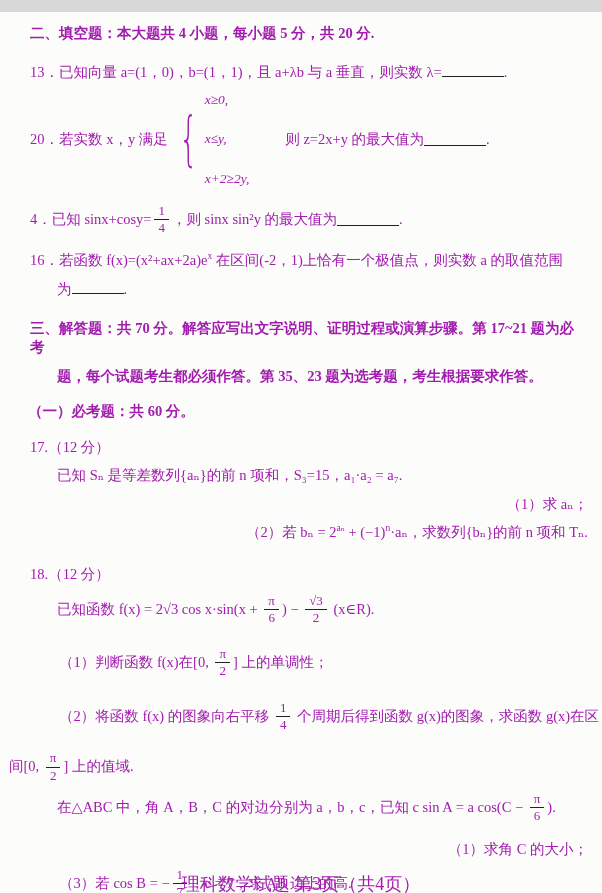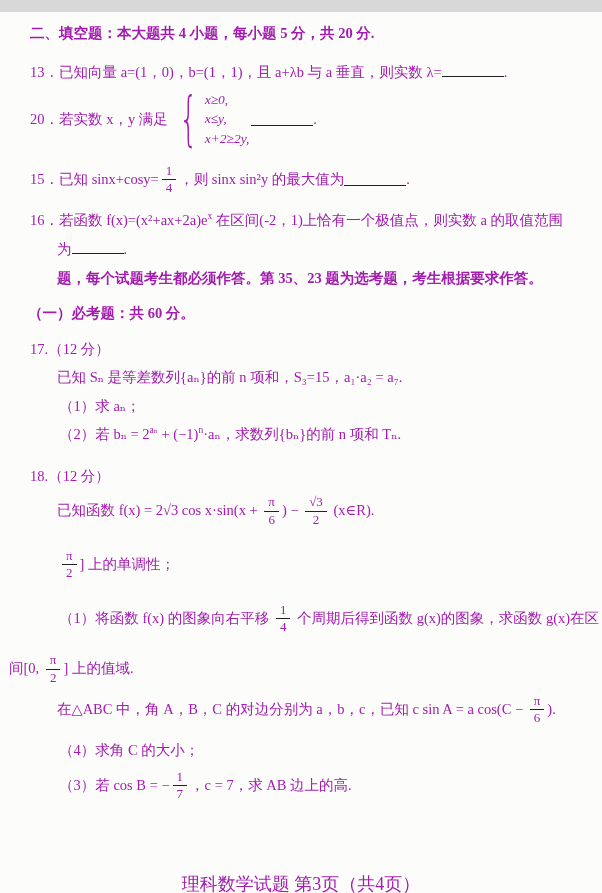--- a/index.html
+++ b/index.html
@@ -24,25 +24,25 @@
     display:inline-flex; flex-direction:column; align-items:center;
     vertical-align:middle; font-size:13px; line-height:1.1; margin:0 3px;
   }
   .frac .num { padding:0 4px 1px; border-bottom:1.2px solid #222; }
   .frac .den { padding-top:1px; }
   .cases { display:inline-flex; align-items:center; vertical-align:middle; margin:0 2px; }
   .lbrace {
     font-family:"DejaVu Sans",sans-serif; font-weight:200;
     font-size:58px; line-height:0.85; transform:scaleX(0.5); margin-right:-2px;
   }
-  .case-col { display:flex; flex-direction:column; row-gap:1px; font-size:13.5px; font-style:italic; white-space:pre; }
+  .case-col { display:flex; flex-direction:column; row-gap:21px; font-size:13.5px; font-style:italic; white-space:pre; }
   .sup { font-size:9.5px; vertical-align:super; line-height:0; letter-spacing:0; }
   .gap-l { margin-left:34px; }
   .sub-line { margin-left:27px; }
-  .part { margin-left:29px; }
+  .part { margin-left:29px;text-align:right; }
   .outdent { margin-left:-21px; }
   .hang2 { margin-left:27px; }
   .footer {
     position:absolute; left:0; bottom:9px; width:100%;
     text-align:center; font-size:18px;
   }
   .mt-sm { margin-top:9px; }
   .mt-md { margin-top:16px; }
   .mt-lg { margin-top:19px; }
   .mt-xl { margin-top:22px; }
@@ -61,39 +61,40 @@
   <div class="row flexrow mt-sm">
     <span>20．若实数 x，y 满足</span>
     <span class="cases">
       <span class="lbrace">{</span>
       <span class="case-col">
         <span>x≥0,</span>
         <span>x≤y,</span>
         <span>x+2≥2y,</span>
       </span>
     </span>
-    <span class="blank"></span><span>.</span>
+    <span class="gap-l">则 z=2x+y 的最大值为</span><span class="blank"></span><span>.</span>
   </div>
 
   <div class="row flexrow mt-md">
-    <span>15．已知 sinx+cosy=</span>
+    <span>4．已知 sinx+cosy=</span>
     <span class="frac">
       <span class="num">1</span>
       <span class="den">4</span>
     </span>
     <span>，则 sinx sin²y 的最大值为</span><span class="blank"></span><span>.</span>
   </div>
 
   <div class="row mt-md">
     <span>16．若函数 f(x)=(x²+ax+2a)e</span><span class="sup">x</span><span> 在区间(-2，1)上恰有一个极值点，则实数 a 的取值范围</span>
   </div>
   <div class="row sub-line mt-sm">
     <span>为</span><span class="blank short"></span><span>.</span>
   </div>
 
+  <div class="row bold mt-lg">三、解答题：共 70 分。解答应写出文字说明、证明过程或演算步骤。第 17~21 题为必考</div>
   <div class="row bold hang2 mt-sm">题，每个试题考生都必须作答。第 35、23 题为选考题，考生根据要求作答。</div>
   <div class="row bold mt-md" style="margin-left:-2px">（一）必考题：共 60 分。</div>
 
   <div class="row mt-md">17.（12 分）</div>
   <div class="row sub-line mt-sm">已知 Sₙ 是等差数列{aₙ}的前 n 项和，S₃=15，a₁·a₂ = a₇.</div>
   <div class="row part mt-sm">（1）求 aₙ；</div>
   <div class="row part mt-sm">
     <span>（2）若 bₙ = 2</span><span class="sup">aₙ</span><span> + (−1)</span><span class="sup">n</span><span>·aₙ，求数列{bₙ}的前 n 项和 Tₙ.</span>
   </div>
 
@@ -105,28 +106,29 @@
       <span class="den">6</span>
     </span>
     <span>) − </span>
     <span class="frac">
       <span class="num">√3</span>
       <span class="den">2</span>
     </span>
     <span> (x∈R).</span>
   </div>
   <div class="row flexrow part mt-xl">
+    <span>（1）判断函数 f(x)在[0, </span>
     <span class="frac">
       <span class="num">π</span>
       <span class="den">2</span>
     </span>
     <span>] 上的单调性；</span>
   </div>
   <div class="row flexrow part mt-xl">
-    <span>（1）将函数 f(x) 的图象向右平移 </span>
+    <span>（2）将函数 f(x) 的图象向右平移 </span>
     <span class="frac">
       <span class="num">1</span>
       <span class="den">4</span>
     </span>
     <span> 个周期后得到函数 g(x)的图象，求函数 g(x)在区</span>
   </div>
   <div class="row flexrow outdent mt-lg">
     <span>间[0, </span>
     <span class="frac">
       <span class="num">π</span>
@@ -136,21 +138,21 @@
   </div>
 
   <div class="row flexrow sub-line mt-sm">
     <span>在△ABC 中，角 A，B，C 的对边分别为 a，b，c，已知 c sin A = a cos(C − </span>
     <span class="frac">
       <span class="num">π</span>
       <span class="den">6</span>
     </span>
     <span>).</span>
   </div>
-  <div class="row part mt-md">（4）求角 C 的大小；</div>
+  <div class="row part mt-md">（1）求角 C 的大小；</div>
   <div class="row flexrow part mt-sm">
     <span>（3）若 cos B = −</span>
     <span class="frac">
       <span class="num">1</span>
       <span class="den">7</span>
     </span>
     <span>，c = 7，求 AB 边上的高.</span>
   </div>
 
   <div class="footer">理科数学试题 第3页（共4页）</div>

